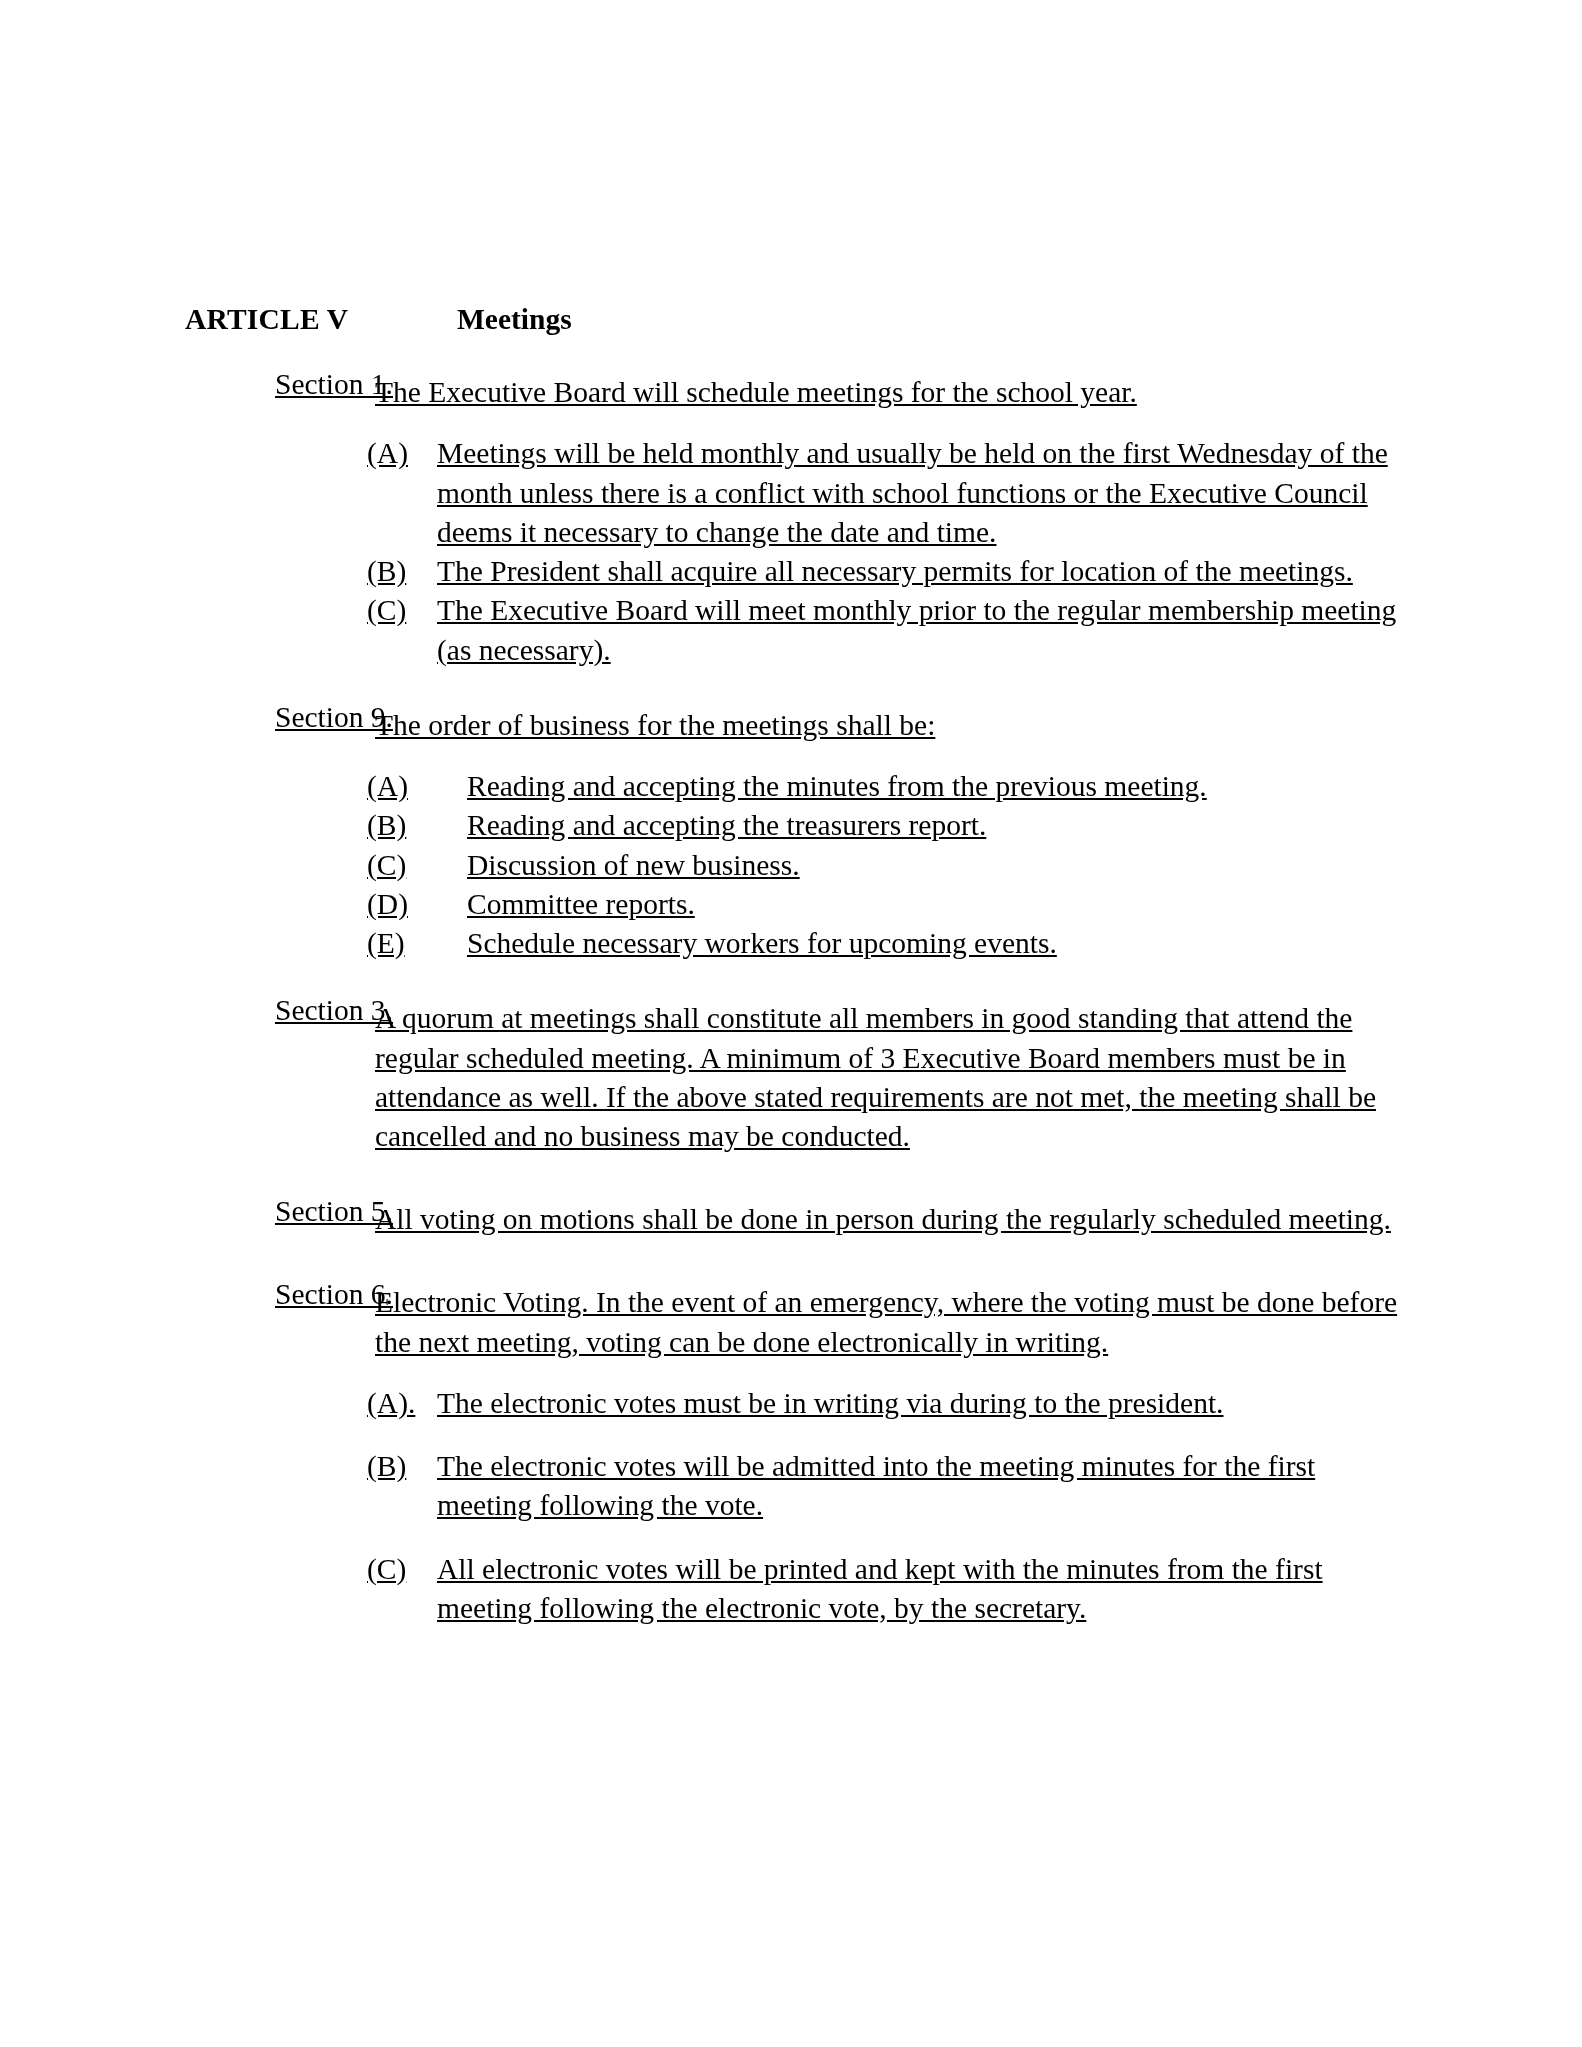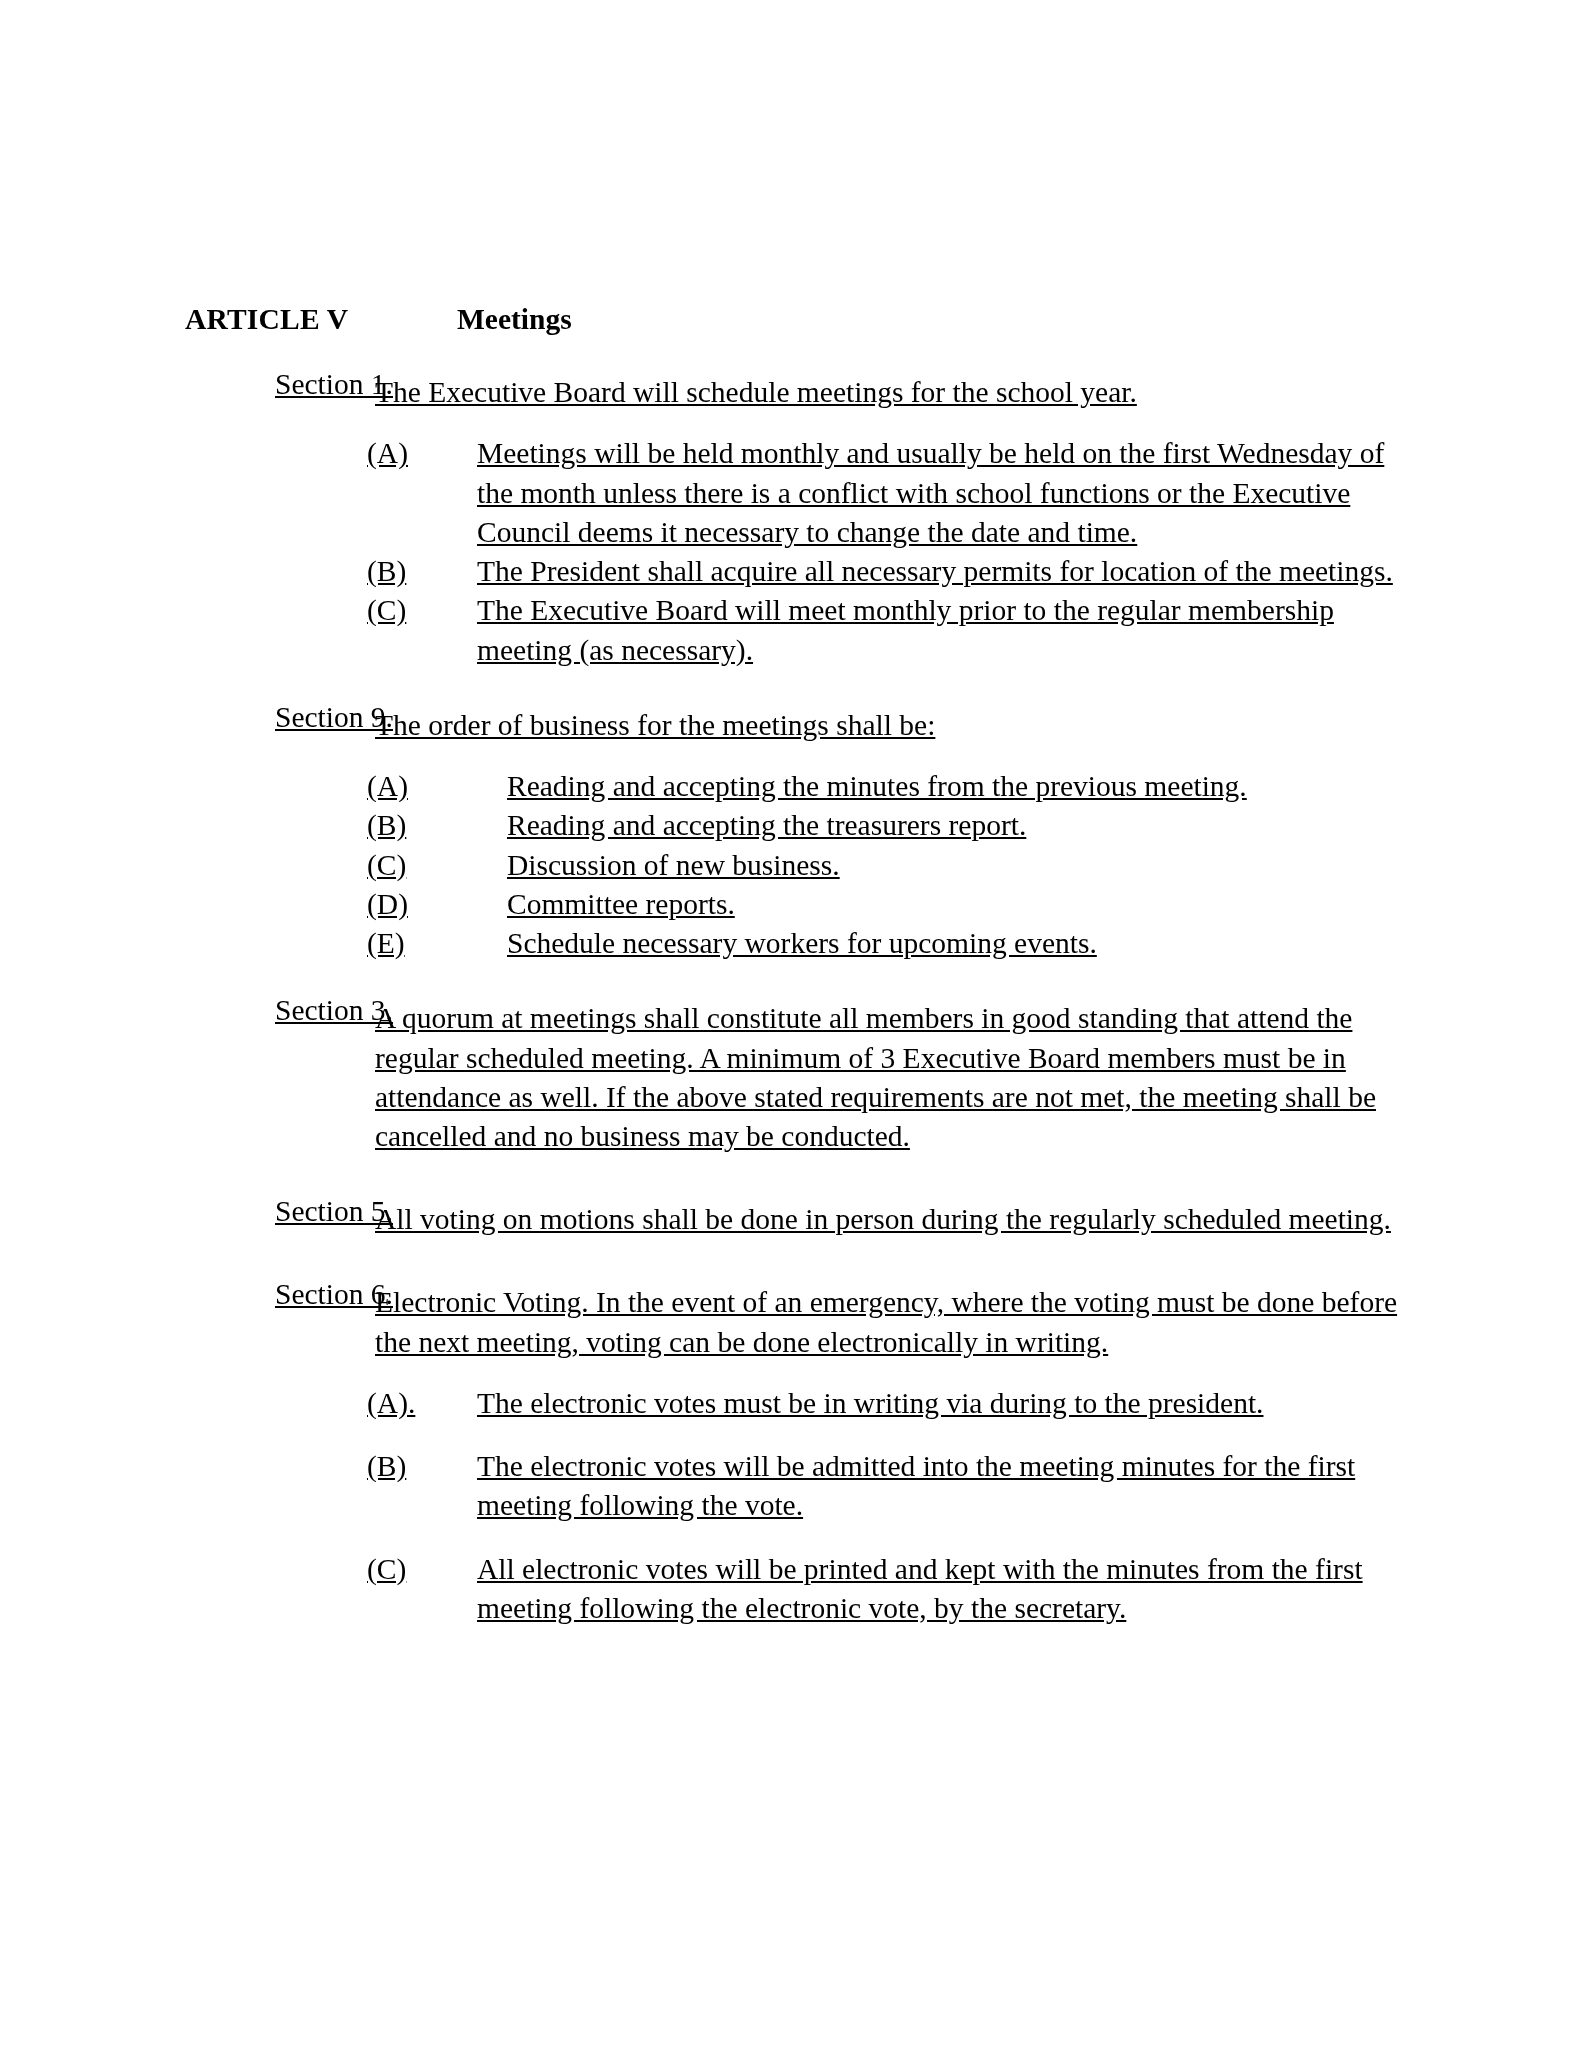--- a/index.html
+++ b/index.html
@@ -71,21 +71,20 @@
   .subitem {
     display: flex;
     margin: 0;
   }
   .subitem .mark {
     flex: 0 0 auto;
     white-space: nowrap;
   }
   .subitem .txt {
     flex: 1 1 auto;
-    margin-left: 40px;
   }
 
   
   .mark-w70 { width: 70px; }
   .mark-w100 { width: 100px; }
 
   .para-block .subitem {
     margin-bottom: 24px;
   }
   .para-block .subitem:last-child {

